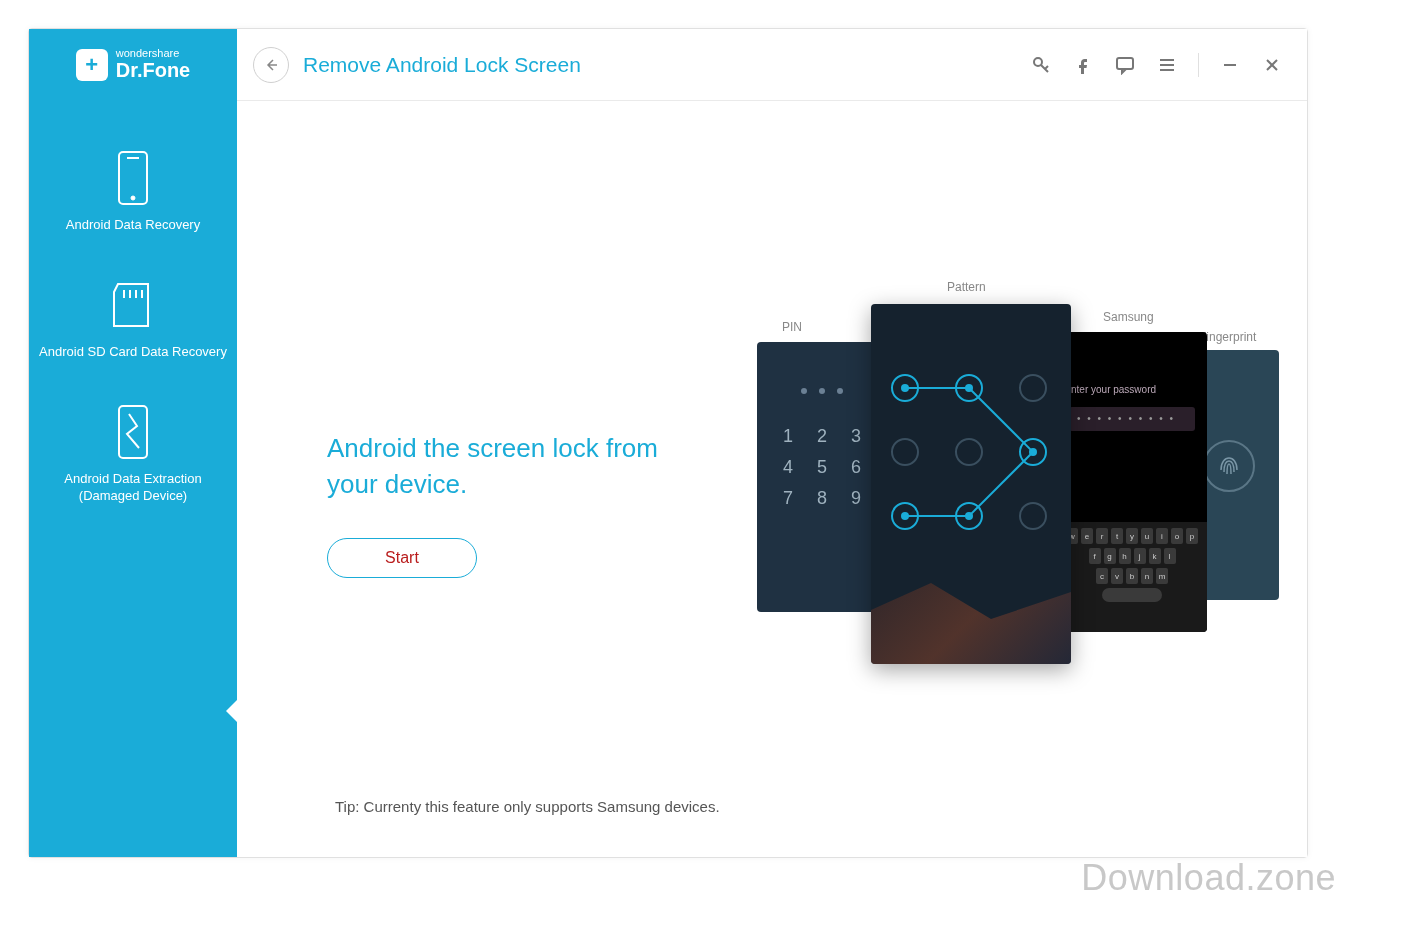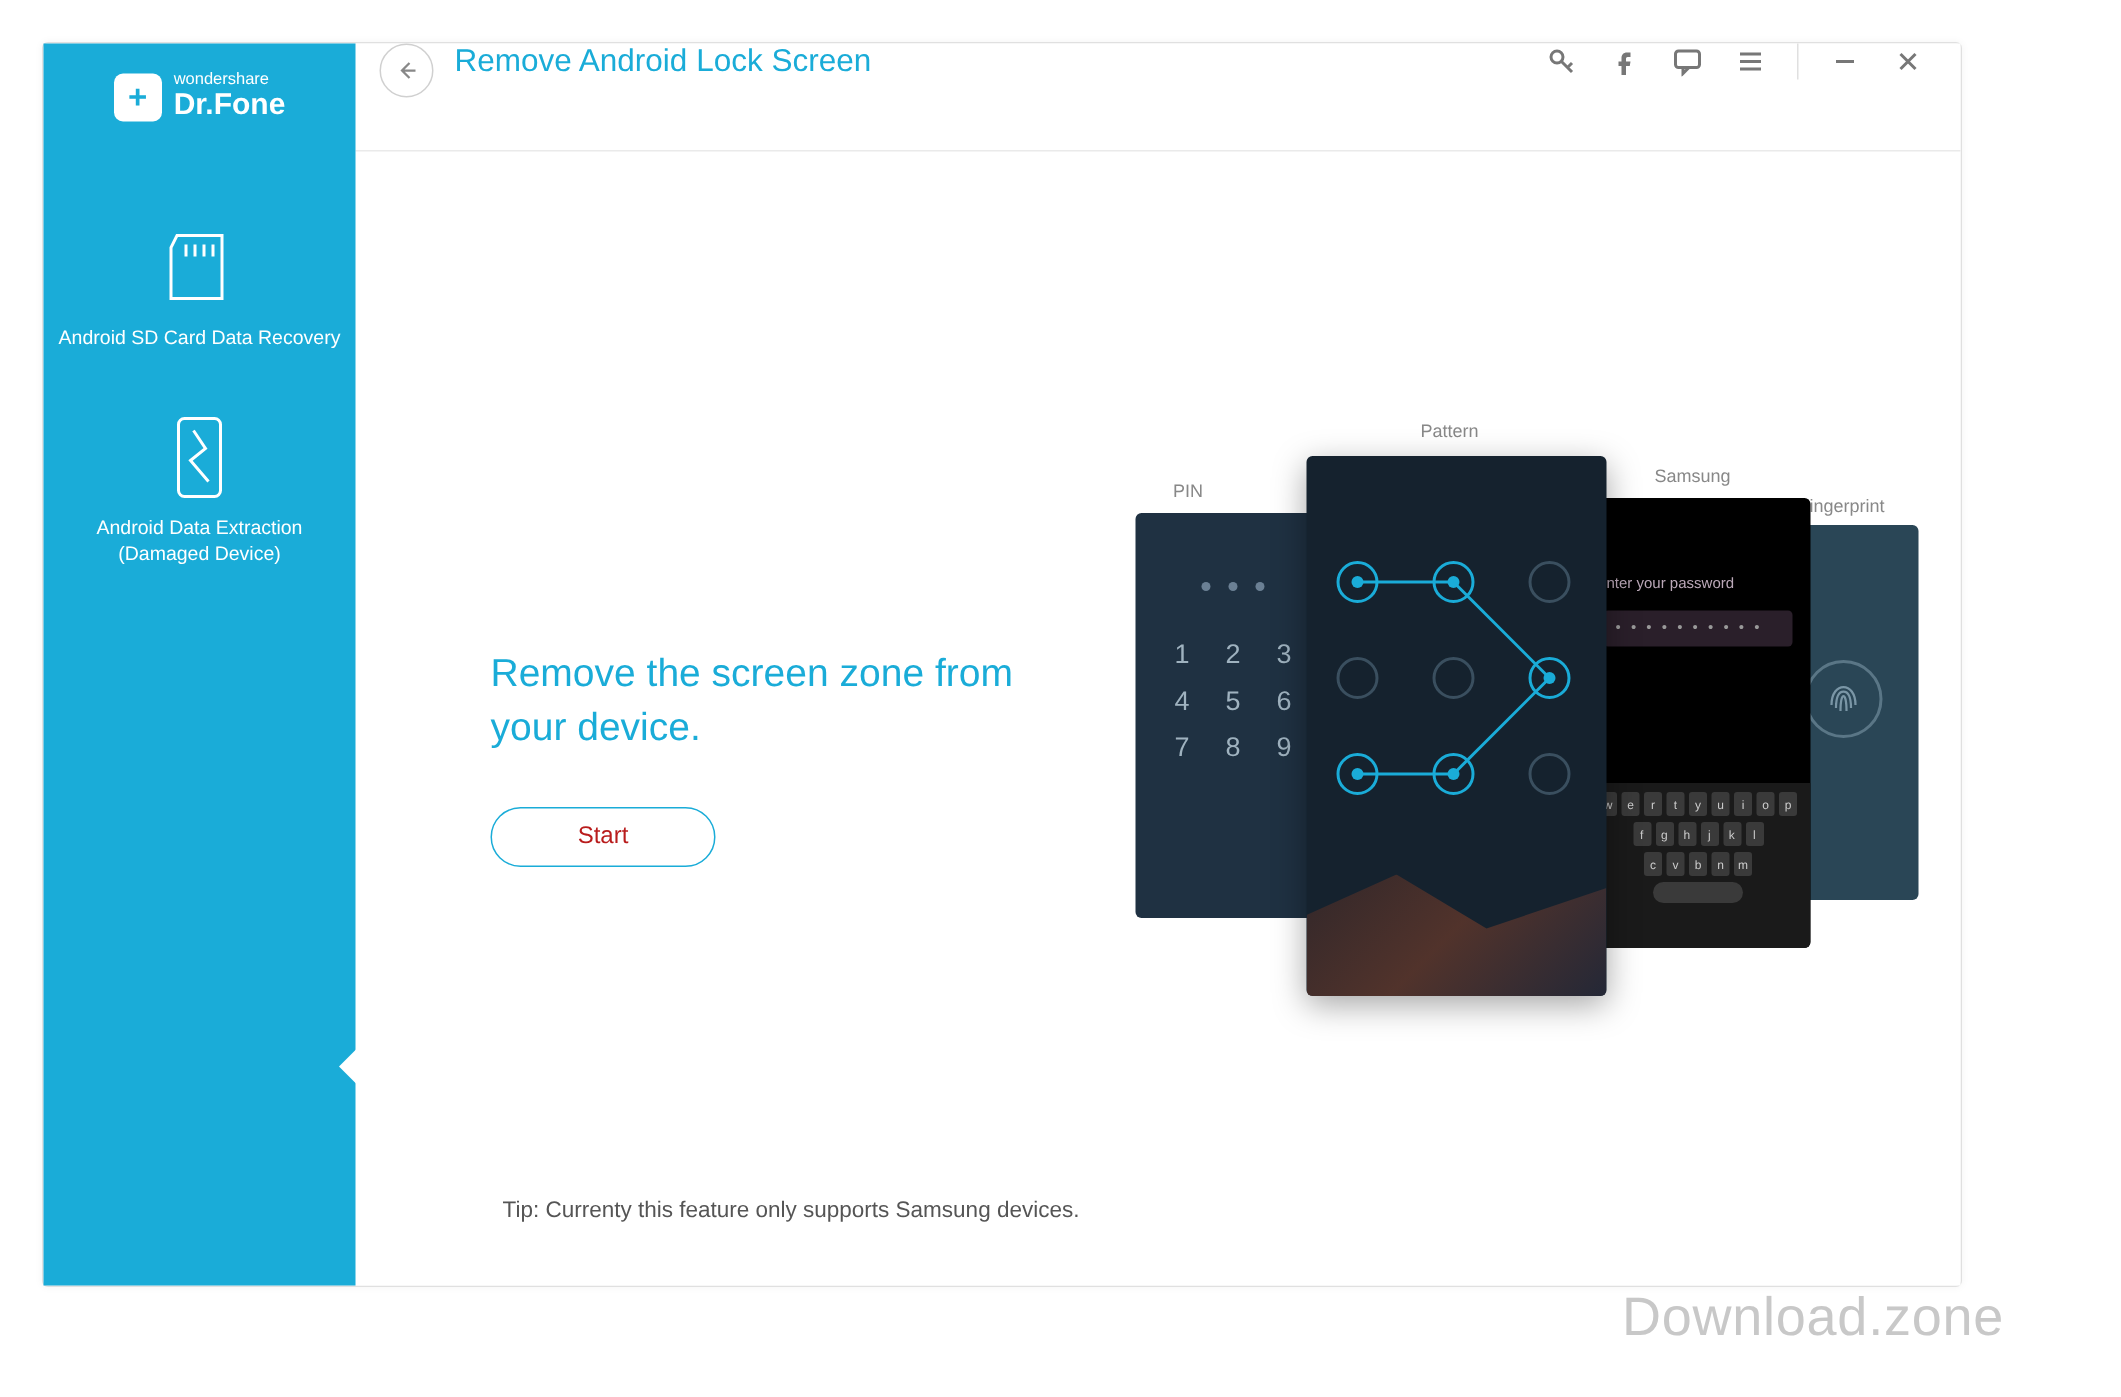--- a/index.html
+++ b/index.html
@@ -85,21 +85,21 @@
 }
 .main {
   flex: 1;
   display: flex;
   flex-direction: column;
   background: #fff;
 }
 .topbar {
   height: 72px;
   display: flex;
-  align-items: flex-start;
+  align-items: center;
   padding: 0 24px 0 16px;
   border-bottom: 1px solid #eaeaea;
   gap: 14px;
 }
 .back-btn {
   width: 36px; height: 36px;
   border: 1px solid #d0d0d0;
   border-radius: 50%;
   display: flex; align-items: center; justify-content: center;
   color: #888;
@@ -229,20 +229,30 @@
       <div class="logo-icon">
           <span class="plus">+</span>
         </div>
       <div class="logo-text">
         <span class="t1">wondershare</span>
         <span class="t2">Dr.Fone</span>
       </div>
     </div>
 
     <div class="side-items">
+      <div class="side-item">
+        <div class="si-icon">
+          <svg width="40" height="56" viewBox="0 0 40 56">
+              <rect x="6" y="2" width="28" height="52" rx="4" stroke-width="2"></rect>
+              <line x1="14" y1="8" x2="26" y2="8" stroke-width="2"></line>
+              <circle cx="20" cy="48" r="2" fill="#fff"></circle>
+            </svg>
+        </div>
+        <div>Android Data Recovery</div>
+      </div>
 
       <div class="side-item">
         <div class="si-icon">
           <svg width="46" height="50" viewBox="0 0 46 50">
               <path d="M8 4 L38 4 L38 46 L4 46 L4 12 Z" stroke-width="2"></path>
               <line x1="14" y1="10" x2="14" y2="18" stroke-width="2"></line>
               <line x1="20" y1="10" x2="20" y2="18" stroke-width="2"></line>
               <line x1="26" y1="10" x2="26" y2="18" stroke-width="2"></line>
               <line x1="32" y1="10" x2="32" y2="18" stroke-width="2"></line>
             </svg>
@@ -309,21 +319,21 @@
               <line x1="3" y1="3" x2="13" y2="13"></line>
               <line x1="13" y1="3" x2="3" y2="13"></line>
             </svg>
         </div>
       </div>
     </div>
 
     <div class="content">
       <div class="content-inner">
         <div class="left-text">
-          <div class="headline">Remove the screen zone from your device.</div>
+          <div class="headline">Android the screen lock from your device.</div>
           <div class="start-btn">
             <span>Start</span>
           </div>
         </div>
 
         <div class="phones-stage">
           <div class="ph-label" style="left:35px; top:36px;">PIN</div>
           <div class="ph-label" style="left:200px; top:-4px;">Pattern</div>
           <div class="ph-label" style="left:356px; top:26px;">Samsung</div>
           <div class="ph-label" style="left:452px; top:46px;">Fingerprint</div>

